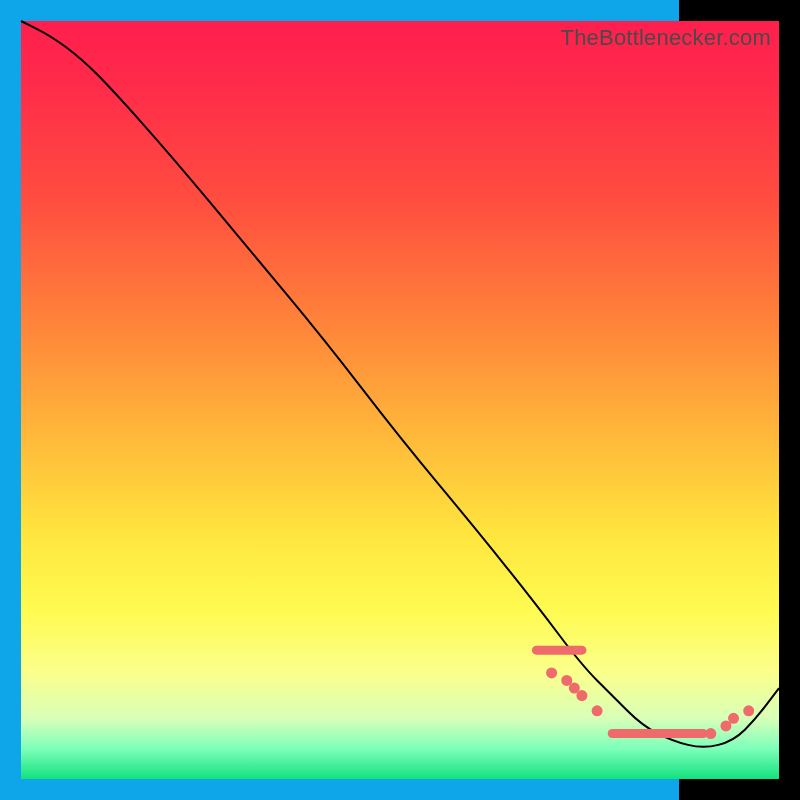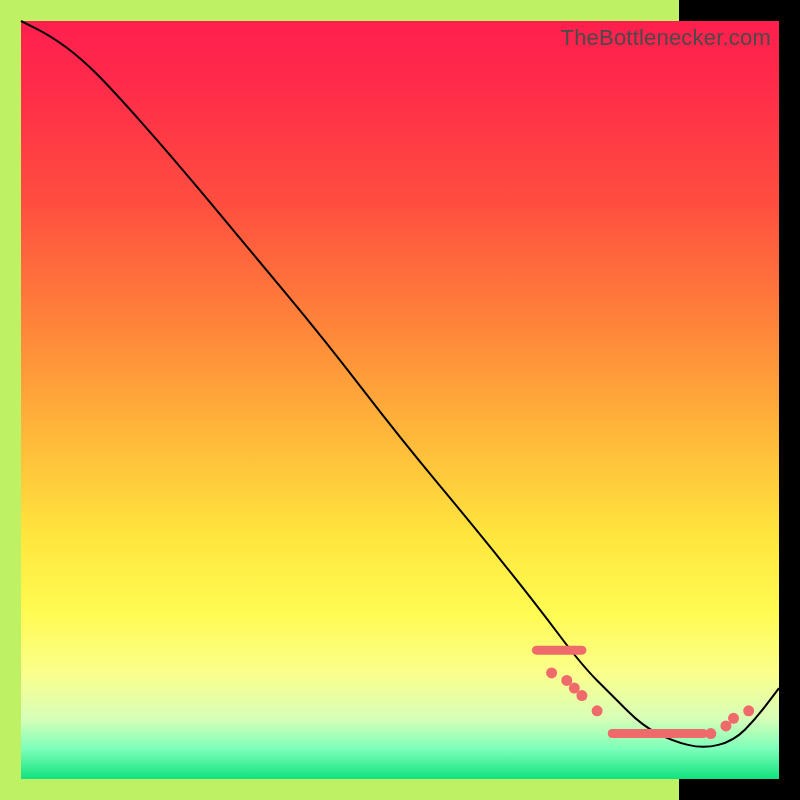--- a/index.html
+++ b/index.html
@@ -8,21 +8,21 @@
     width: 800px;
     height: 800px;
     background: #000;
     overflow: hidden;
     font-family: Arial, Helvetica, sans-serif;
   }
   .stage {
     position: relative;
     width: 679px;
     height: 800px;
-    background: #bef264;
+    background: #0ea5e9;
   }
   .plot {
     position: absolute;
     left: 21px;
     top: 21px;
     width: 758px;
     height: 758px;
     
     background: linear-gradient(
       to bottom,

